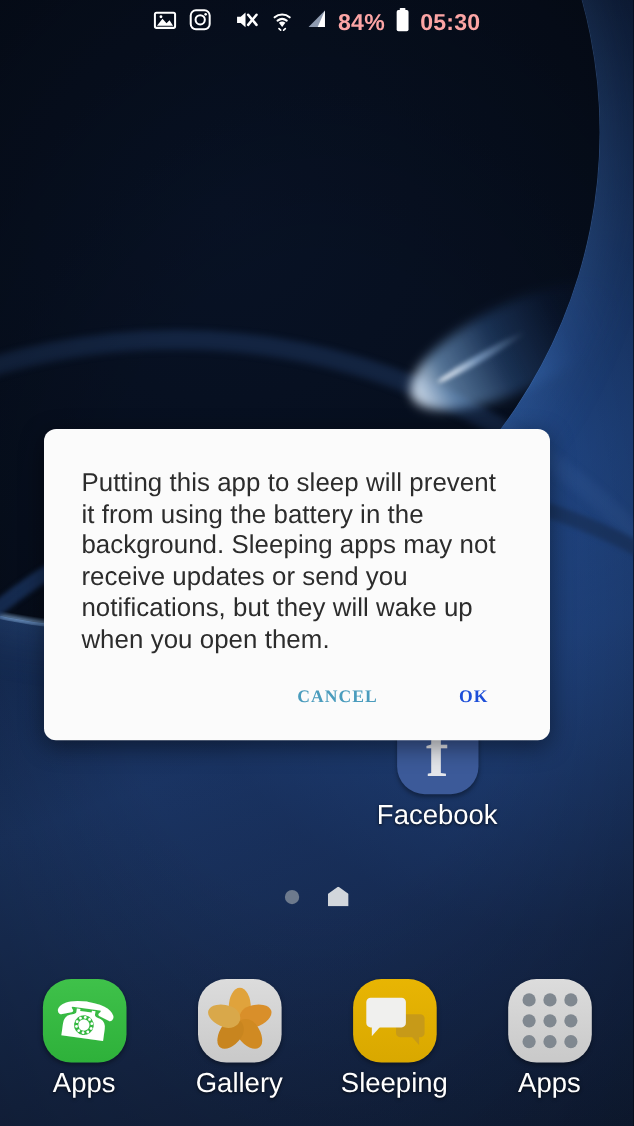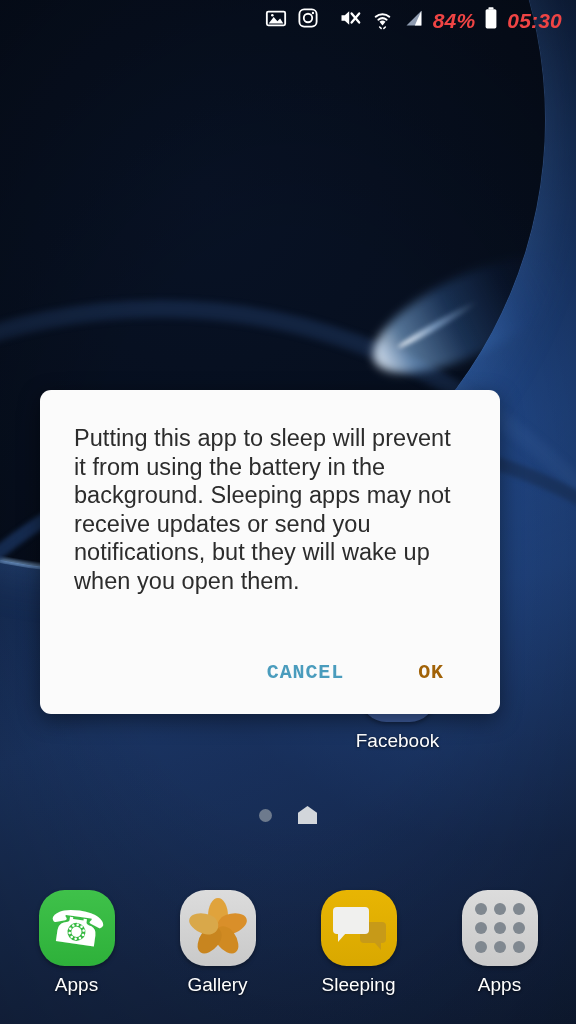--- a/index.html
+++ b/index.html
@@ -109,26 +109,25 @@
   }
 
   
   .status-bar {
     position: absolute;
     left: 0; top: 0;
     width: 576px;
     height: 40px;
     display: flex;
     align-items: center;
-    justify-content: flex-end;
+    justify-content: center;
     padding: 0 14px;
     box-sizing: border-box;
-    color: #ef4444;
+    color: #fca5a5;
     z-index: 20;
-    font-style: italic;
   }
   .status-left, .status-right {
     display: flex;
     align-items: center;
   }
   .status-left > * { margin-right: 10px; }
   .status-right > * { margin-left: 9px; }
   .sb-text {
     font-size: 21px;
     font-weight: bold;
@@ -153,21 +152,21 @@
     width: 74px;
     height: 74px;
     border-radius: 34%;
     position: relative;
     overflow: hidden;
     box-shadow: 0 2px 4px rgba(0,0,0,0.35);
   }
   .app-label {
     margin-top: 8px;
     color: #ffffff;
-    font-size: 19px;
+    font-size: 25px;
     line-height: 22px;
     text-shadow: 0 1px 3px rgba(0,0,0,0.75);
     white-space: nowrap;
   }
 
   #facebook-cell { left: 340px; top: 648px; }
 
   .fb-icon { background: #3c5a99; }
   .fb-f {
     position: absolute;
@@ -321,27 +320,26 @@
   }
   .dialog-actions {
     display: flex;
     justify-content: flex-end;
     align-items: center;
     padding: 22px 0 22px 0;
   }
   .dlg-btn {
     background: none;
     border: none;
-    font-family: Liberation Mono, monospace;
-    font-size: 20px;
+    font-family: Liberation Serif, serif;
+    font-size: 16px;
     font-weight: bold;
     letter-spacing: 0.9px;
     cursor: pointer;
     padding: 8px 10px;
-    margin-top: 36px;
   }
   #cancel-button { margin-right: 54px; }
   #ok-button { margin-right: 12px; }
 </style>
 </head>
 <body>
 
 <div id="screen">
 
   <div class="wallpaper">
@@ -472,17 +470,17 @@
       <div class="app-label">Apps</div>
     </div>
 
   </div>
 
   <div class="scrim"></div>
   <div class="dialog">
     <div class="dialog-message">Putting this app to sleep will prevent it from using the battery in the background. Sleeping apps may not receive updates or send you notifications, but they will wake up when you open them.</div>
     <div class="dialog-actions">
       <button class="dlg-btn" id="cancel-button" style="color: rgb(74, 156, 189);">CANCEL</button>
-      <button class="dlg-btn" id="ok-button" style="color: #a16207;">OK</button>
+      <button class="dlg-btn" id="ok-button" style="color: #1d4ed8;">OK</button>
     </div>
   </div>
 
 </div>
 
 </body></html>

